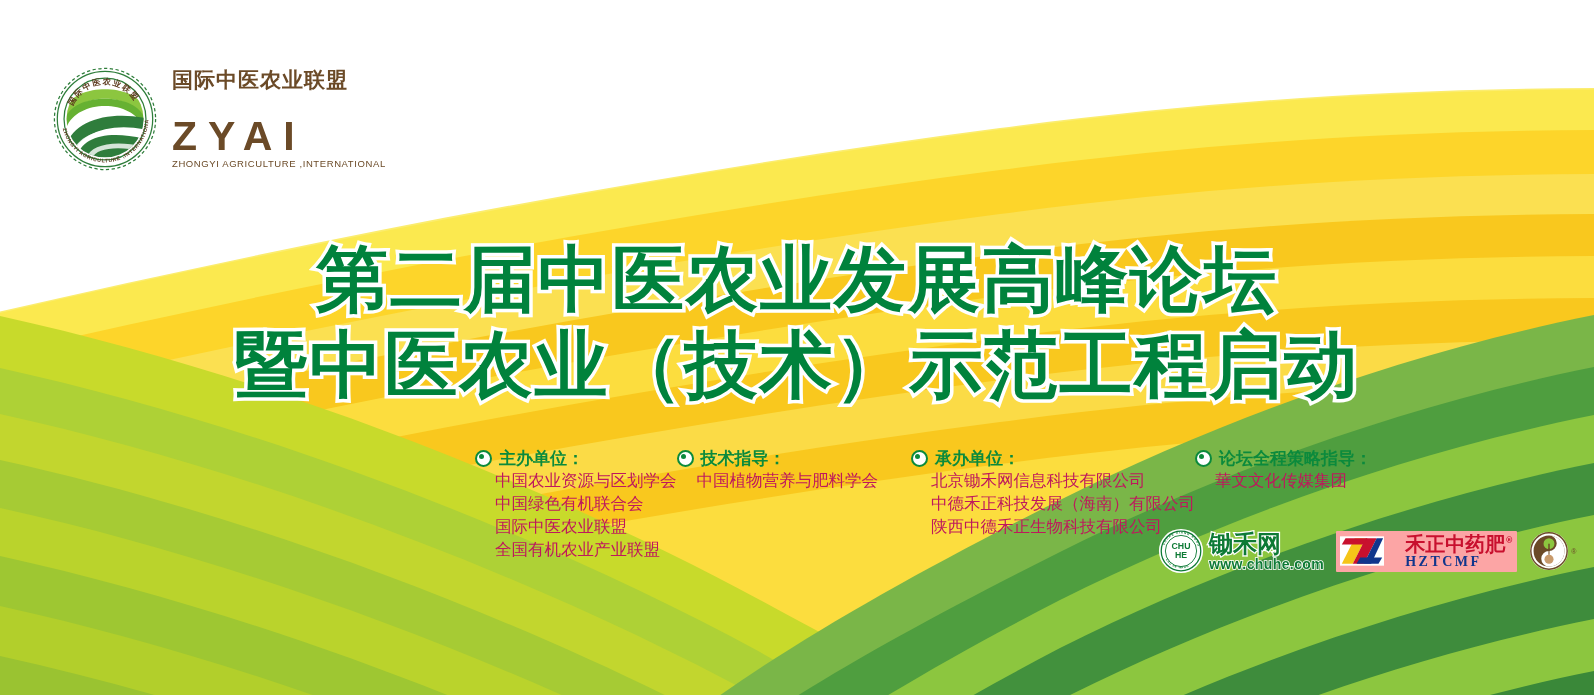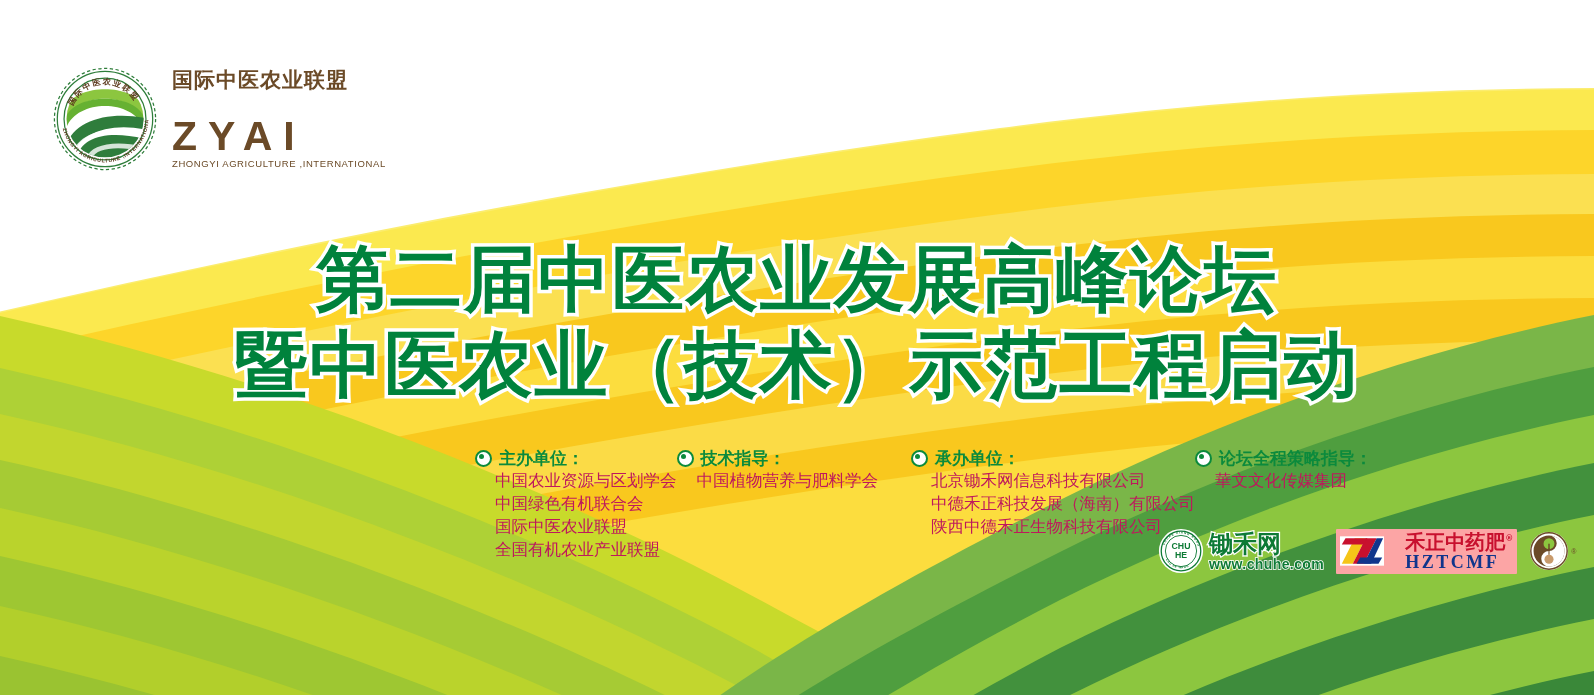--- a/index.html
+++ b/index.html
@@ -113,21 +113,21 @@
   #sp-hzt .mark{width:44px;height:30px;flex:none;}
   #sp-hzt .words{display:flex;flex-direction:column;line-height:1;}
   #sp-hzt .cn{
     font-family:"DejaVu Sans","Liberation Sans",sans-serif;
     font-size:20px;font-weight:bold;color:#c8102e;letter-spacing:0px;
     position:relative;
   }
   #sp-hzt .reg{font-size:8px;vertical-align:super;}
   #sp-hzt .en{
     font-family:"Liberation Serif",serif;
-    font-size:18px;font-weight:bold;color:#10358c;letter-spacing:2.5px;
+    font-size:14px;font-weight:bold;color:#10358c;letter-spacing:2.5px;
     margin-top:1px;
   }
   
   #sp-third{gap:2px;}
   #sp-third .mark{width:40px;height:40px;flex:none;}
   #sp-third .tag{
     font-family:"Liberation Sans",sans-serif;
     font-size:7px;color:#6b4a27;
   }
 </style>

